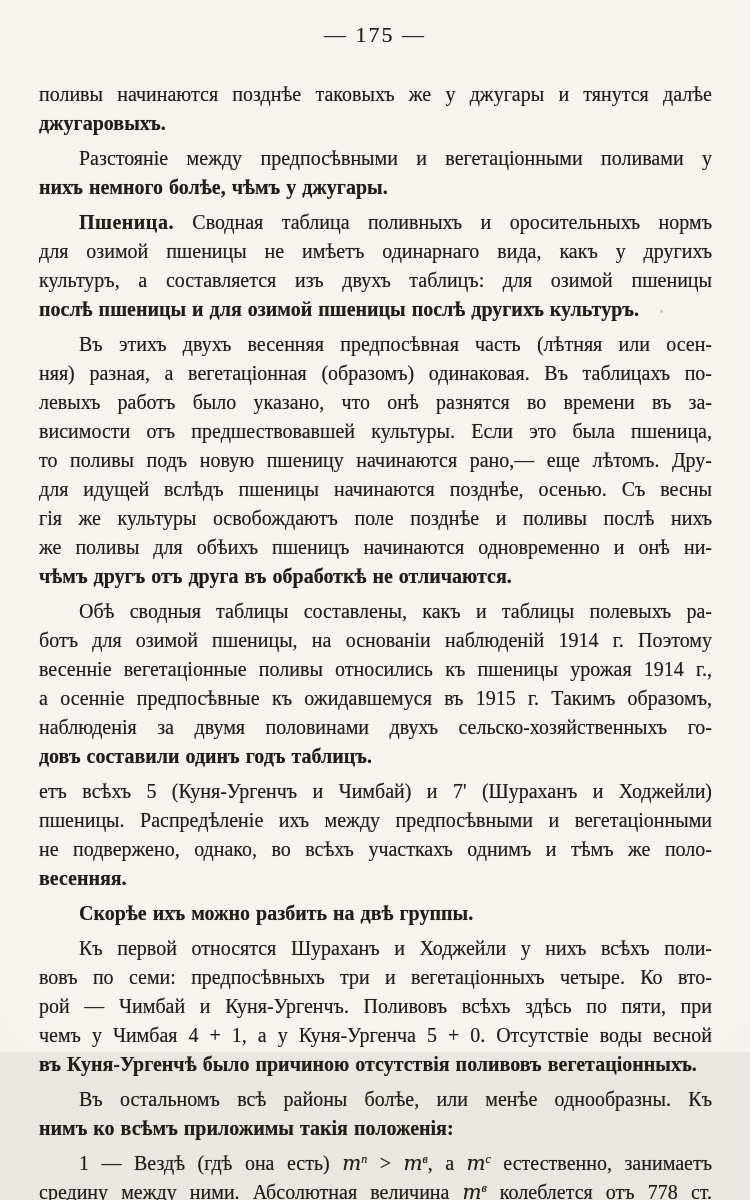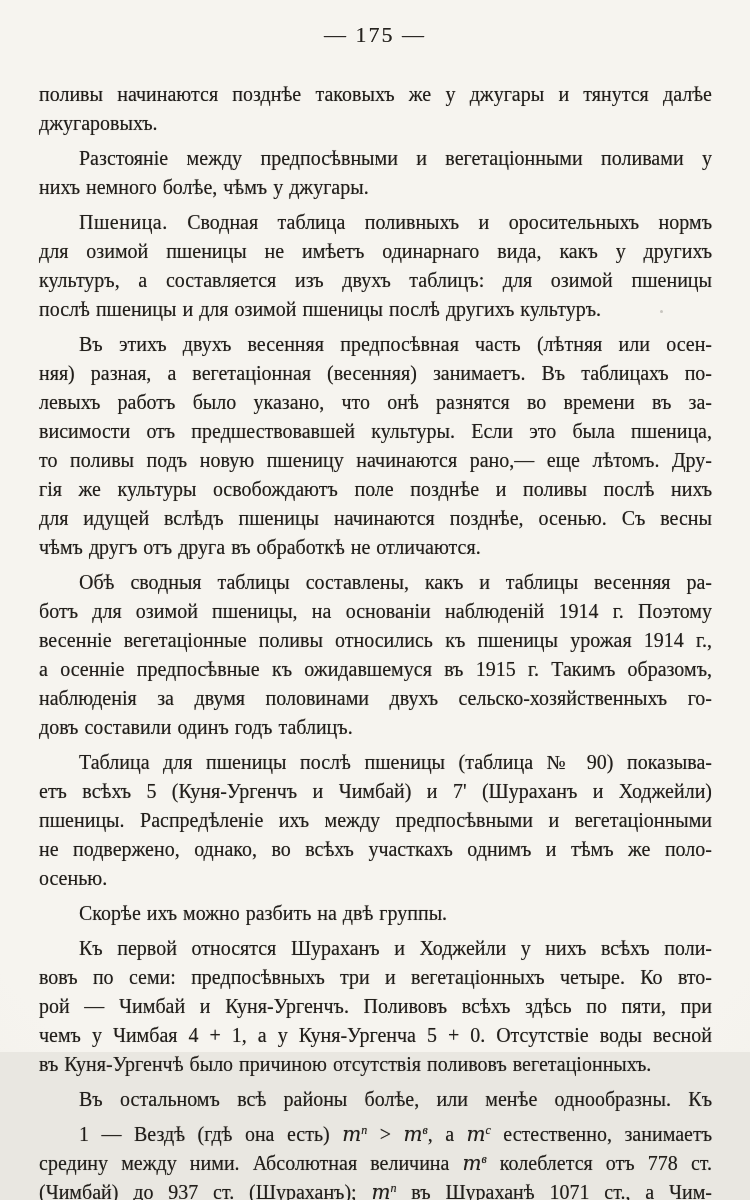--- a/index.html
+++ b/index.html
@@ -48,26 +48,27 @@
     margin: 6px;
     padding: 0;
   }
   .line {
     text-align: justify;
     text-align-last: justify;
     white-space: normal;
   }
   .line.last {
     text-align-last: left;
+    font-weight: bold;
   }
   .paragraph.indent .line.first {
     text-indent: 40px;
   }
   .line b {
-    font-weight: normal;
+    font-weight: bold;
     letter-spacing: 0.5px;
   }
   .frm i {
     font-family: "DejaVu Serif", serif;
     font-style: italic;
   }
   .frm sup {
     font-size: 12px;
     font-style: italic;
     line-height: 0;
@@ -99,55 +100,56 @@
         <div class="line last">нихъ немного болѣе, чѣмъ у джугары.</div>
       </div>
       <div class="paragraph indent">
         <div class="line first"><b>Пшеница.</b> Сводная таблица поливныхъ и оросительныхъ нормъ</div>
         <div class="line">для озимой пшеницы не имѣетъ одинарнаго вида, какъ у другихъ</div>
         <div class="line">культуръ, а составляется изъ двухъ таблицъ: для озимой пшеницы</div>
         <div class="line last">послѣ пшеницы и для озимой пшеницы послѣ другихъ культуръ.</div>
       </div>
       <div class="paragraph indent">
         <div class="line first">Въ этихъ двухъ весенняя предпосѣвная часть (лѣтняя или осен-</div>
-        <div class="line">няя) разная, а вегетаціонная (весенняя) занимаетъ. Въ таблицахъ по-</div>
+        <div class="line">няя) разная, а вегетаціонная (образомъ) одинаковая. Въ таблицахъ по-</div>
         <div class="line">левыхъ работъ было указано, что онѣ разнятся во времени въ за-</div>
         <div class="line">висимости отъ предшествовавшей культуры. Если это была пшеница,</div>
         <div class="line">то поливы подъ новую пшеницу начинаются рано,— еще лѣтомъ. Дру-</div>
+        <div class="line">для идущей вслѣдъ пшеницы начинаются позднѣе, осенью. Съ весны</div>
         <div class="line">гія же культуры освобождаютъ поле позднѣе и поливы послѣ нихъ</div>
-        <div class="line">для идущей вслѣдъ пшеницы начинаются позднѣе, осенью. Съ весны</div>
+        <div class="line">же поливы для обѣихъ пшеницъ начинаются одновременно и онѣ ни-</div>
         <div class="line last">чѣмъ другъ отъ друга въ обработкѣ не отличаются.</div>
       </div>
       <div class="paragraph indent">
-        <div class="line first">Обѣ сводныя таблицы составлены, какъ и таблицы весенняя ра-</div>
+        <div class="line first">Обѣ сводныя таблицы составлены, какъ и таблицы полевыхъ ра-</div>
         <div class="line">ботъ для озимой пшеницы, на основаніи наблюденій 1914 г. Поэтому</div>
         <div class="line">весенніе вегетаціонные поливы относились къ пшеницы урожая 1914 г.,</div>
         <div class="line">а осенніе предпосѣвные къ ожидавшемуся въ 1915 г. Такимъ образомъ,</div>
         <div class="line">наблюденія за двумя половинами двухъ сельско-хозяйственныхъ го-</div>
         <div class="line last">довъ составили одинъ годъ таблицъ.</div>
       </div>
       <div class="paragraph indent">
-        <div class="line first">Таблица для пшеницы послѣ пшеницы (таблица № 90) показыва-</div>
         <div class="line">етъ всѣхъ 5 (Куня-Ургенчъ и Чимбай) и 7' (Шураханъ и Ходжейли)</div>
         <div class="line">пшеницы. Распредѣленіе ихъ между предпосѣвными и вегетаціонными</div>
         <div class="line">не подвержено, однако, во всѣхъ участкахъ однимъ и тѣмъ же поло-</div>
-        <div class="line last">осенью.</div>
+        <div class="line last">весенняя.</div>
       </div>
       <div class="paragraph indent">
         <div class="line first last">Скорѣе ихъ можно разбить на двѣ группы.</div>
       </div>
       <div class="paragraph indent">
         <div class="line first">Къ первой относятся Шураханъ и Ходжейли у нихъ всѣхъ поли-</div>
         <div class="line">вовъ по семи: предпосѣвныхъ три и вегетаціонныхъ четыре. Ко вто-</div>
         <div class="line">рой — Чимбай и Куня-Ургенчъ. Поливовъ всѣхъ здѣсь по пяти, при</div>
         <div class="line">чемъ у Чимбая 4 + 1, а у Куня-Ургенча 5 + 0. Отсутствіе воды весной</div>
         <div class="line last">въ Куня-Ургенчѣ было причиною отсутствія поливовъ вегетаціонныхъ.</div>
       </div>
       <div class="paragraph indent">
         <div class="line first">Въ остальномъ всѣ районы болѣе, или менѣе однообразны. Къ</div>
+        <div class="line last">нимъ ко всѣмъ приложимы такія положенія:</div>
       </div>
       <div class="paragraph indent">
         <div class="line first">1 — Вездѣ (гдѣ она есть) <span class="frm"><i>m</i><sup>п</sup></span> &gt; <span class="frm"><i>m</i><sup>в</sup></span>, а <span class="frm"><i>m</i><sup>с</sup></span> естественно, занимаетъ</div>
         <div class="line">средину между ними. Абсолютная величина <span class="frm"><i>m</i><sup>в</sup></span> колеблется отъ 778 ст.</div>
         <div class="line">(Чимбай) до 937 ст. (Шураханъ); <span class="frm"><i>m</i><sup>п</sup></span> въ Шураханѣ 1071 ст., а Чим-</div>
       </div>
     </div>
 
   <div class="speck s1"></div>
   <div class="speck s2"></div>

